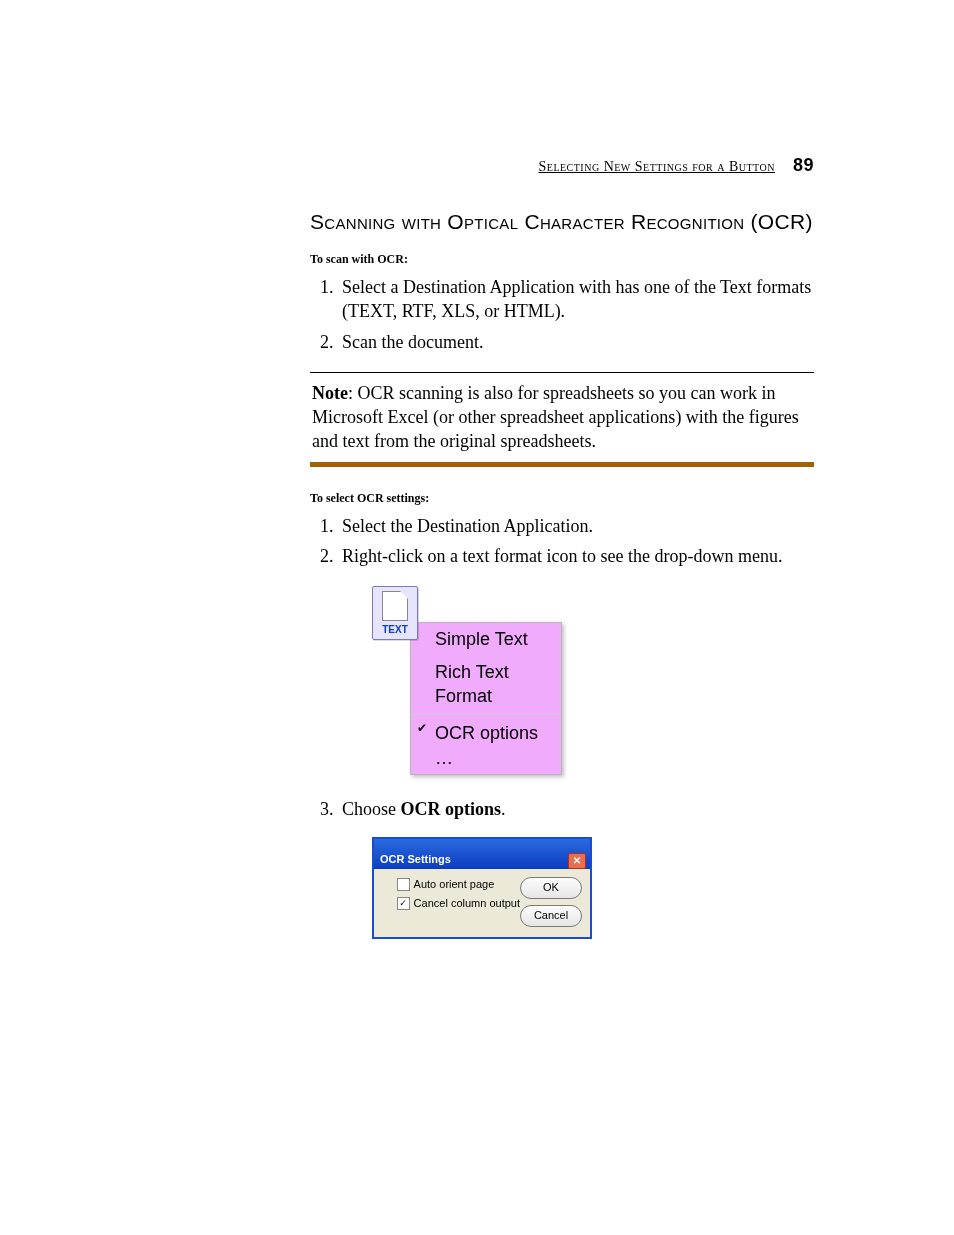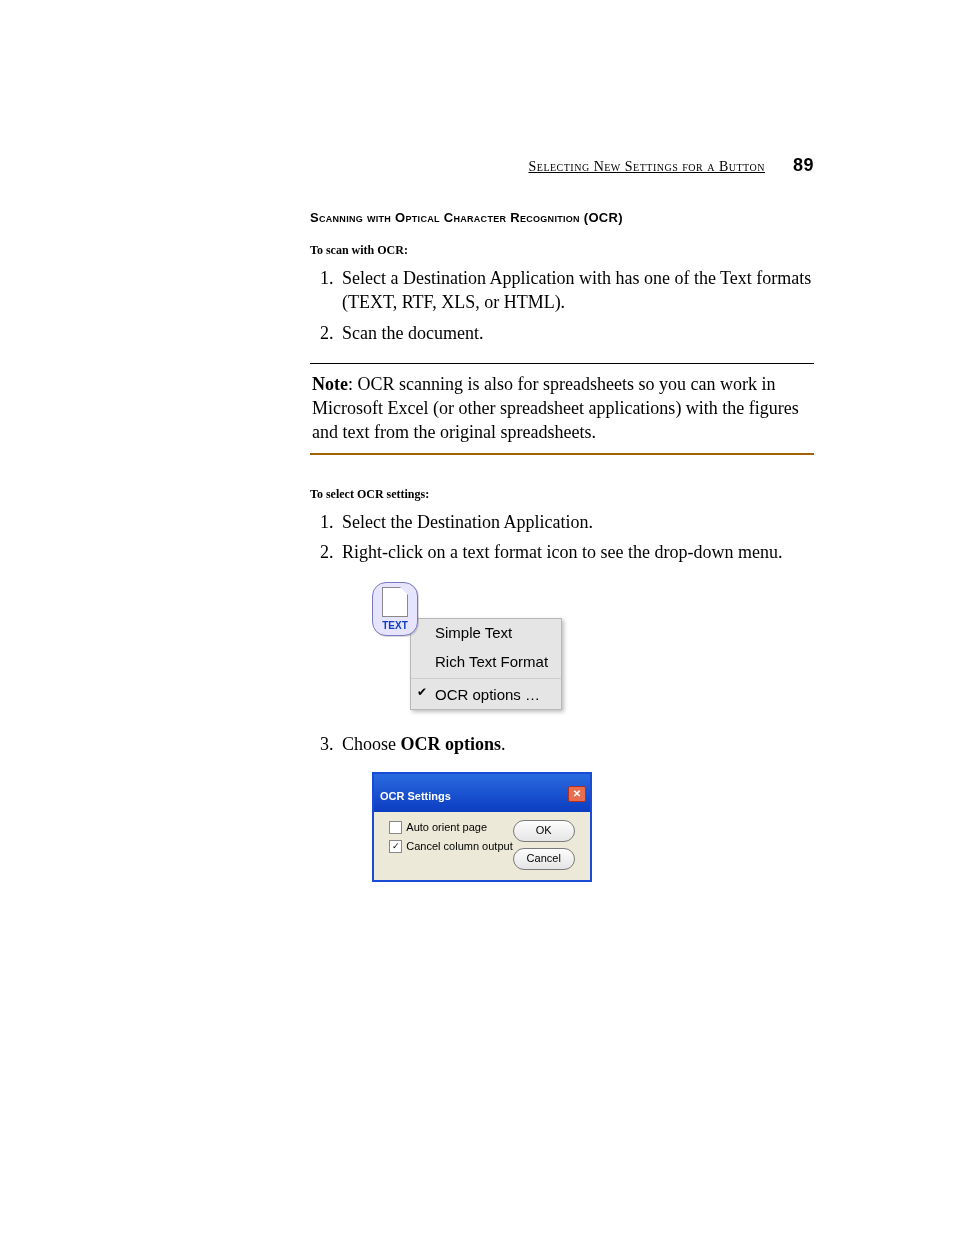--- a/index.html
+++ b/index.html
@@ -17,26 +17,26 @@
     padding: 150px 140px 0 310px;
   }
   .running-head {
     position: absolute;
     top: 155px;
     right: 140px;
     font-size: 14px;
     letter-spacing: 0.5px;
   }
   .running-head .sc { font-variant: small-caps; text-decoration: underline; }
-  .running-head .pn { font-weight: 700; font-size: 18px; margin-left: 24px; font-family: Arial, Helvetica, sans-serif; }
+  .running-head .pn { font-weight: 700; font-size: 18px; margin-left: 14px; font-family: Arial, Helvetica, sans-serif; }
   .content { margin-top: 60px; }
   h2.sect {
     font-family: Arial, Helvetica, sans-serif;
-    font-weight: 700;
-    font-size: 13px;
+    font-weight: 400;
+    font-size: 21px;
     font-variant: small-caps;
     letter-spacing: 0.3px;
     margin: 0 0 18px 0;
   }
   p.body {
     font-size: 18px;
     line-height: 1.35;
     margin: 0 0 18px 0;
   }
   p.sub {
@@ -47,36 +47,36 @@
   ol.steps {
     list-style: decimal;
     padding-left: 28px;
     margin: 0 0 18px 0;
     font-size: 18px;
   }
   ol.steps > li { margin: 6px 0; padding-left: 4px; line-height: 1.35; }
   ol.steps p.follow { margin: 10px 0 6px 0; }
   .note-box {
     border-top: 1px solid #000;
-    border-bottom: 2px solid #a16207;
+    border-bottom: 5px solid #a16207;
     padding: 8px 2px;
-    margin: 14px 0 32px 0;
+    margin: 14px 0 24px 0;
     font-size: 18px;
     line-height: 1.35;
   }
   .note-box .nb { font-weight: 700; }
   
   .menu-figure {
     margin: 18px 0 22px 30px;
   }
   .tile {
     width: 44px; height: 52px;
     background: #e6e4ff;
     border: 1px solid #7a7ac0;
-    border-radius: 14px;
+    border-radius: 2px;
     position: relative;
     display: flex; flex-direction: column; align-items: center; justify-content: flex-start;
     box-shadow: 1px 1px 0 rgba(0,0,0,0.15);
   }
   .tile .doc {
     width: 24px; height: 28px;
     background: #fff;
     border: 1px solid #888;
     margin-top: 4px;
     position: relative;
@@ -91,25 +91,25 @@
     font-family: Arial, sans-serif;
     font-size: 10px;
     color: #1040c0;
     font-weight: 700;
     margin-top: 2px;
   }
   .popup {
     margin-top: -18px;
     margin-left: 38px;
     width: 150px;
-    background: #e5e5e5;
+    background: #f0abfc;
     border: 1px solid #b8b8b8;
     box-shadow: 2px 2px 4px rgba(0,0,0,0.25);
     font-family: Arial, sans-serif;
-    font-size: 15px;
+    font-size: 18px;
   }
   .popup .item {
     padding: 4px 8px 4px 24px;
     position: relative;
   }
   .popup .sep { border-top: 1px solid #ccc; margin: 2px 0; }
   .popup .check::before {
     content: "✔";
     position: absolute;
     left: 6px; top: 3px;
@@ -123,35 +123,35 @@
     background: #ece9d8;
     font-family: Tahoma, Arial, sans-serif;
     font-size: 11px;
   }
   .titlebar {
     background: linear-gradient(#2a6be0, #0b3cc0);
     color: #fff;
     font-weight: 700;
     height: 26px;
     line-height: 20px;
-    padding: 12px 4px 0 6px;
-    display: flex; justify-content: space-between; align-items: flex-start;
+    padding: 4px 4px 0 6px;
+    display: flex; justify-content: space-between; align-items: flex-end;
   }
   .closebtn {
     width: 16px; height: 14px;
     background: #e86e50;
     border: 1px solid #b03020;
     display: flex; align-items: center; justify-content: center;
     color: #fff;
     font-size: 10px; line-height: 1; font-weight: 700;
     border-radius: 2px;
   }
   .dlg-body {
     padding: 8px 8px 10px 8px;
-    display: flex; justify-content: center;
+    display: flex; justify-content: flex-end;
   }
   .opts { display: flex; flex-direction: column; gap: 4px; }
   .opt { display: flex; align-items: center; gap: 4px; }
   .cb {
     width: 11px; height: 11px; background: #fff; border: 1px solid #888;
     display: inline-flex; align-items: center; justify-content: center;
     font-size: 9px; line-height: 1;
   }
   .btns { display: flex; flex-direction: column; gap: 6px; }
   .wbtn {

